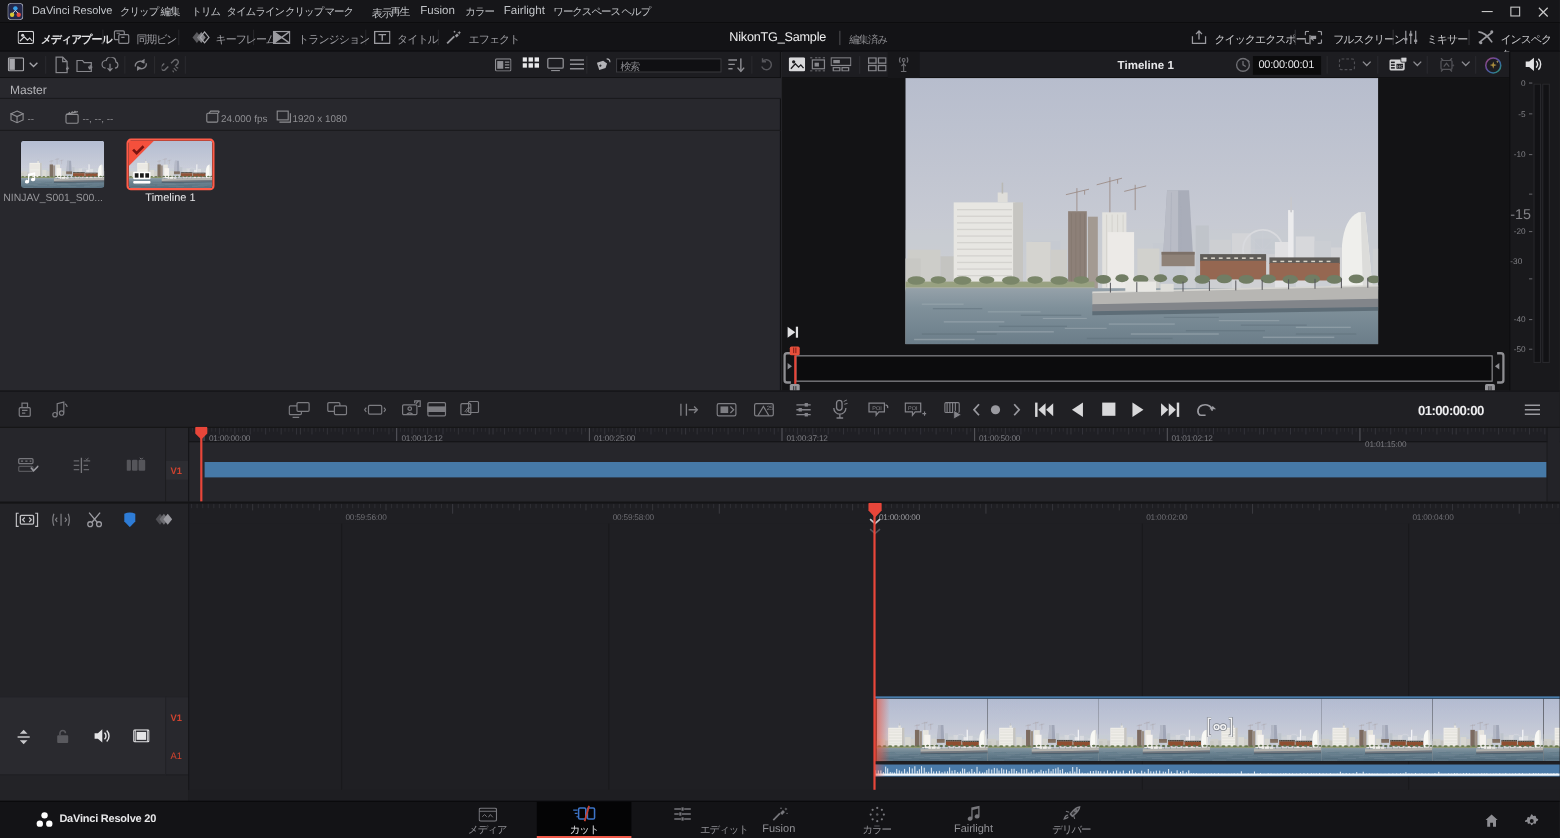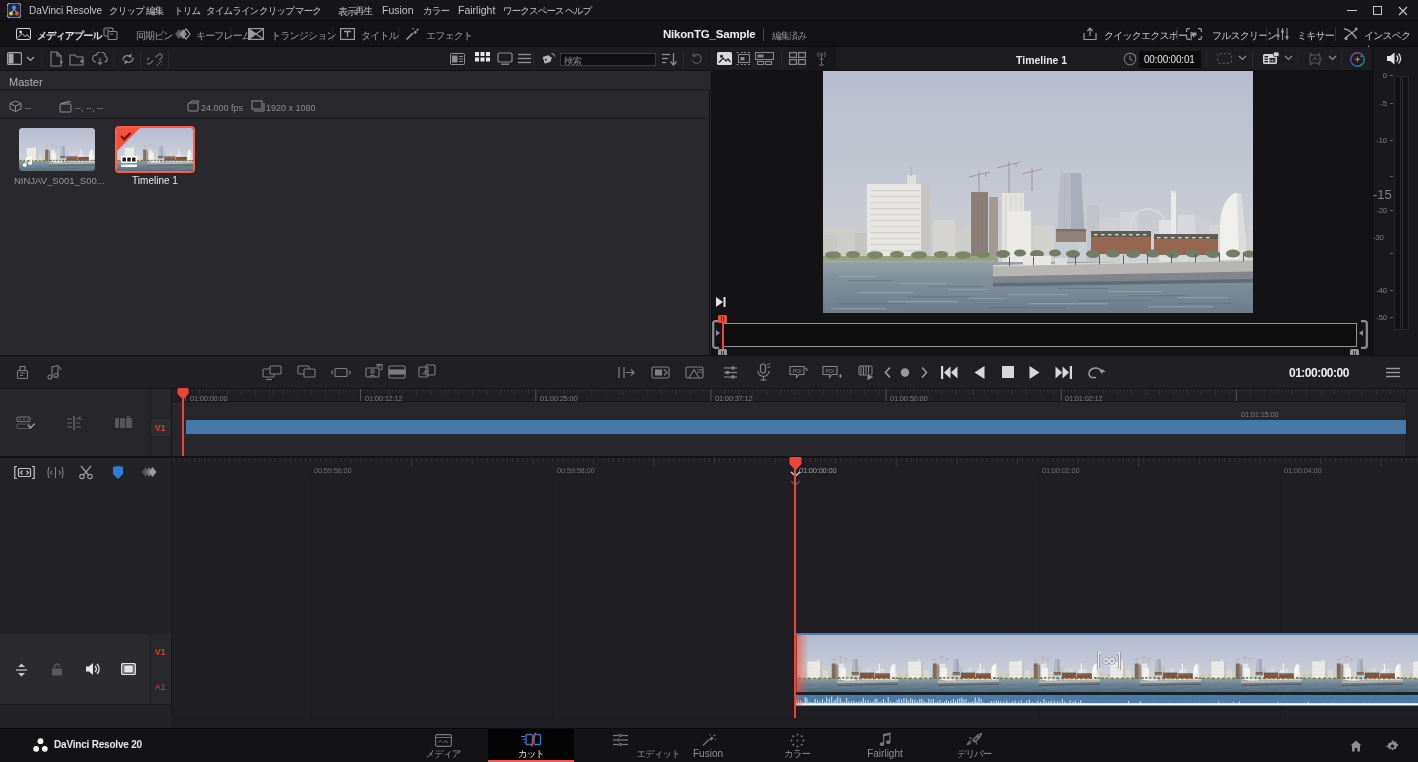--- a/index.html
+++ b/index.html
@@ -246,21 +246,21 @@
 <div class="a" style="left:93px;top:6px;width:1px;height:14px;background:#26262a"></div>
       <div class="a" style="left:162px;top:6px;width:1px;height:14px;background:#26262a"></div>
       <div class="a" style="left:230px;top:6px;width:1px;height:14px;background:#26262a"></div>
       <div class="a" style="left:332px;top:6px;width:1px;height:14px;background:#26262a"></div>
       <div class="a" style="left:398px;top:6px;width:1px;height:14px;background:#26262a"></div>
 <svg class="a" style="left:103px;top:6px" width="16" height="14" viewBox="0 0 16 14">
         <rect x="1" y="1" width="9" height="8" rx="1" fill="none" stroke="#87878c" stroke-width="1.1"></rect>
         <rect x="5" y="4.5" width="9" height="8" rx="1" fill="#131316" stroke="#87878c" stroke-width="1.1"></rect>
         <path d="M3,3.2 h3 M7.2,7 h3" stroke="#87878c" stroke-width="1"></path>
       </svg>
-<span class="a cjk" style="left:136px;top:8px;font-size:10px;color:#9b9ba0">同期ビン</span>
+<span class="a cjk" style="left:124px;top:8px;font-size:10px;color:#9b9ba0">同期ビン</span>
 <svg class="a" style="left:174px;top:7px" width="18" height="12" viewBox="0 0 18 12">
         <path d="M5,1 L1,6 L5,11 L9,6 Z" fill="#5a5a5e"></path>
         <path d="M9,1 L5,6 L9,11 L13,6 Z" fill="#85858a"></path>
         <path d="M12,1 L8,6 L12,11 L16,6 Z" fill="none" stroke="#a8a8ad" stroke-width="1.1"></path>
       </svg>
 <span class="a cjk" style="left:196px;top:8px;font-size:10px;color:#9b9ba0">キーフレーム</span>
 <svg class="a" style="left:248px;top:7px" width="16" height="12" viewBox="0 0 16 12">
         <rect x=".6" y=".6" width="14.8" height="10.8" fill="none" stroke="#9b9ba0" stroke-width="1.2"></rect>
         <path d="M1,1 L15,11 M15,1 L1,11" stroke="#9b9ba0" stroke-width="1.2"></path>
         <path d="M1,1 L8,6 L1,11 Z" fill="#9b9ba0"></path>
@@ -271,21 +271,21 @@
         <path d="M4,3.5 h7 M7.5,3.5 v5.5" stroke="#9b9ba0" stroke-width="1.3"></path>
       </svg>
 <span class="a cjk" style="left:361px;top:8px;font-size:10px;color:#9b9ba0">タイトル</span>
 <svg class="a" style="left:405px;top:6px" width="15" height="14" viewBox="0 0 15 14">
         <path d="M1.5,12.5 L8,6" stroke="#9b9ba0" stroke-width="1.6"></path>
         <path d="M8.5,5.5 l1.6,1.6 l2-2 l-1.6,-1.6 Z" fill="#9b9ba0"></path>
         <path d="M12.5,1 l.5,1.3 1.3,.5 -1.3,.5 -.5,1.3 -.5,-1.3 -1.3,-.5 1.3,-.5 Z" fill="#9b9ba0"></path>
         <circle cx="8.2" cy="1.8" r=".8" fill="#9b9ba0"></circle>
       </svg>
 <span class="a cjk" style="left:426px;top:8px;font-size:10px;color:#9b9ba0">エフェクト</span>
-<span class="a" style="left:663px;top:7px;font-size:11.5px;color:#eeeeef;font-weight:bold;letter-spacing:-.2px">NikonTG_Sample</span>
+<span class="a" style="left:663px;top:7px;font-size:11.5px;color:#eeeeef;font-weight:normal;letter-spacing:-.2px">NikonTG_Sample</span>
 <div class="a" style="left:763px;top:7px;width:1px;height:13px;background:#4a4a4e"></div>
 <span class="a cjk" style="left:772px;top:8.5px;font-size:9.5px;color:#8e8e92">編集済み</span>
 <svg class="a" style="left:1083px;top:6px" width="14" height="14" viewBox="0 0 14 14">
         <path d="M7,9 V1.5 M4.3,4 L7,1.2 L9.7,4" stroke="#9b9ba0" stroke-width="1.2" fill="none"></path>
         <path d="M1,6 v6.5 h12 V6" stroke="#9b9ba0" stroke-width="1.2" fill="none"></path>
       </svg>
 <span class="a cjk" style="left:1104px;top:8px;font-size:10px;color:#c9c9cc">クイックエクスポート</span>
 <div class="a" style="left:1177px;top:6px;width:1px;height:14px;background:#323236"></div>
 <svg class="a" style="left:1186px;top:7px" width="16" height="12" viewBox="0 0 16 12">
         <path d="M4,.6 H1.8 q-1.2,0 -1.2,1.2 V4 M12,.6 h2.2 q1.2,0 1.2,1.2 V4 M4,11.4 H1.8 q-1.2,0 -1.2,-1.2 V8 M12,11.4 h2.2 q1.2,0 1.2,-1.2 V8" stroke="#9b9ba0" stroke-width="1.2" fill="none"></path>
@@ -531,21 +531,21 @@
 <span class="a" style="left:266px;top:31.5px;font-size:9px;color:#8e8e92">1920 x 1080</span>
 <div class="a" style="left:0;top:47px;width:710px;height:1px;background:#1a1a1d"></div>
 <div class="a" style="left:19px;top:57px;width:76px;height:43px;border-radius:3px;overflow:hidden;background:#000">
 <svg style="filter:brightness(.92) contrast(1.32) saturate(1.1)" width="76" height="43" viewBox="0 0 430 242" preserveAspectRatio="none">
           <use href="#city"></use>
         </svg>
 <svg class="a" style="left:3px;bottom:3px" width="13" height="12" viewBox="0 0 13 12">
           <path d="M3.5,2 L10,0.5 V7.2 a1.9,1.6 0 1 1 -1,-1.4 V2.6 L4.5,3.9 V9.2 a1.9,1.6 0 1 1 -1,-1.4 Z" fill="#fff"></path>
         </svg>
 </div>
-<span class="a" style="left:14px;top:104px;width:90px;text-align:right;font-size:9.5px;color:#97979b">NINJAV_S001_S00...</span>
+<span class="a" style="left:3px;top:104px;width:90px;text-align:right;font-size:9.5px;color:#97979b">NINJAV_S001_S00...</span>
 <div class="a" style="left:115px;top:55px;width:80px;height:47px;border:2px solid #ff5c49;border-radius:4px;overflow:hidden;background:#000">
 <svg style="filter:brightness(.92) contrast(1.32) saturate(1.1)" width="76" height="43" viewBox="0 0 430 242" preserveAspectRatio="none">
           <use href="#city"></use>
         </svg>
 <svg class="a" style="left:0;top:0" width="23" height="23" viewBox="0 0 23 23">
           <path d="M0,0 H23 L0,23 Z" fill="#f4503c"></path>
           <path d="M4,8 l3.2,3.2 L13.5,5" stroke="#7a1410" stroke-width="2.4" fill="none"></path>
         </svg>
 <svg class="a" style="left:4px;bottom:4px" width="16" height="11" viewBox="0 0 16 11">
           <g fill="#fff">
@@ -1192,21 +1192,21 @@
         <line x1="1405.0" y1="0" x2="1405.0" y2="3.5" stroke="#2d2d32" stroke-width=".8"></line>
         <line x1="1408.5" y1="0" x2="1408.5" y2="6.0" stroke="#36363c" stroke-width=".8"></line>
         <line x1="1412.0" y1="0" x2="1412.0" y2="3.5" stroke="#2d2d32" stroke-width=".8"></line>
       </svg>
 <span class="a" style="left:190px;top:4.5px;font-size:7.5px;letter-spacing:-.2px;color:#7c7c81">01:00:00:00</span>
 <span class="a" style="left:365px;top:4.5px;font-size:7.5px;letter-spacing:-.2px;color:#7c7c81">01:00:12:12</span>
 <span class="a" style="left:540px;top:4.5px;font-size:7.5px;letter-spacing:-.2px;color:#7c7c81">01:00:25:00</span>
 <span class="a" style="left:715px;top:4.5px;font-size:7.5px;letter-spacing:-.2px;color:#7c7c81">01:00:37:12</span>
 <span class="a" style="left:890px;top:4.5px;font-size:7.5px;letter-spacing:-.2px;color:#7c7c81">01:00:50:00</span>
 <span class="a" style="left:1065px;top:4.5px;font-size:7.5px;letter-spacing:-.2px;color:#7c7c81">01:01:02:12</span>
-<span class="a" style="left:1241px;top:21px;font-size:7.5px;letter-spacing:-.2px;color:#7c7c81">01:01:15:00</span>
+<span class="a" style="left:1241px;top:10px;font-size:7.5px;letter-spacing:-.2px;color:#7c7c81">01:01:15:00</span>
 <svg class="a" style="left:16px;top:27px" width="19" height="14" viewBox="0 0 19 14">
         <g fill="none" stroke="#77777c" stroke-width="1.1">
           <rect x="1" y="1" width="13" height="4.5" rx="1"></rect>
           <path d="M3,3.2 h2 M7,3.2 h2 M11,3.2 h1.5"></path>
           <rect x="1" y="8" width="13" height="4.5" rx="1" opacity=".6"></rect>
         </g>
         <path d="M12,9 l2.5,3 L19,7.5" stroke="#9a9aa0" stroke-width="1.4" fill="none"></path>
       </svg>
 <svg class="a" style="left:66px;top:27px" width="18" height="14" viewBox="0 0 18 14">
         <g stroke="#77777c" stroke-width="1.2" fill="none">

